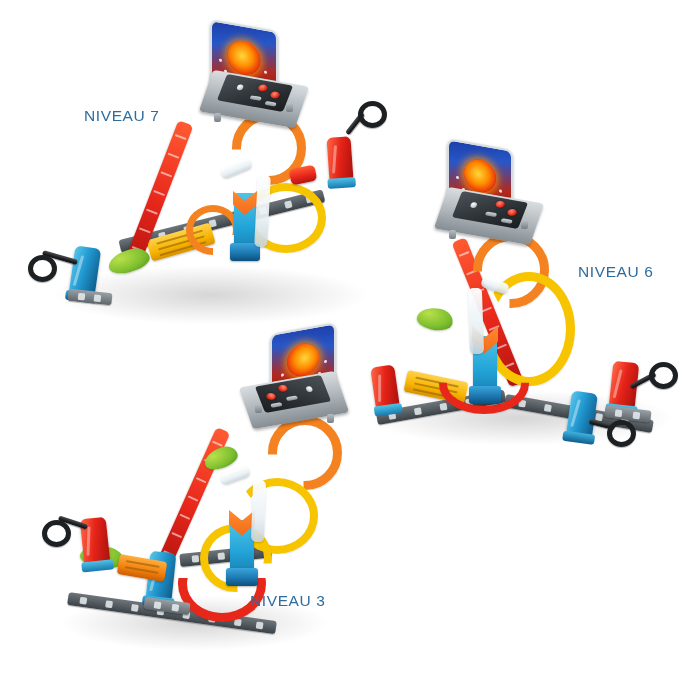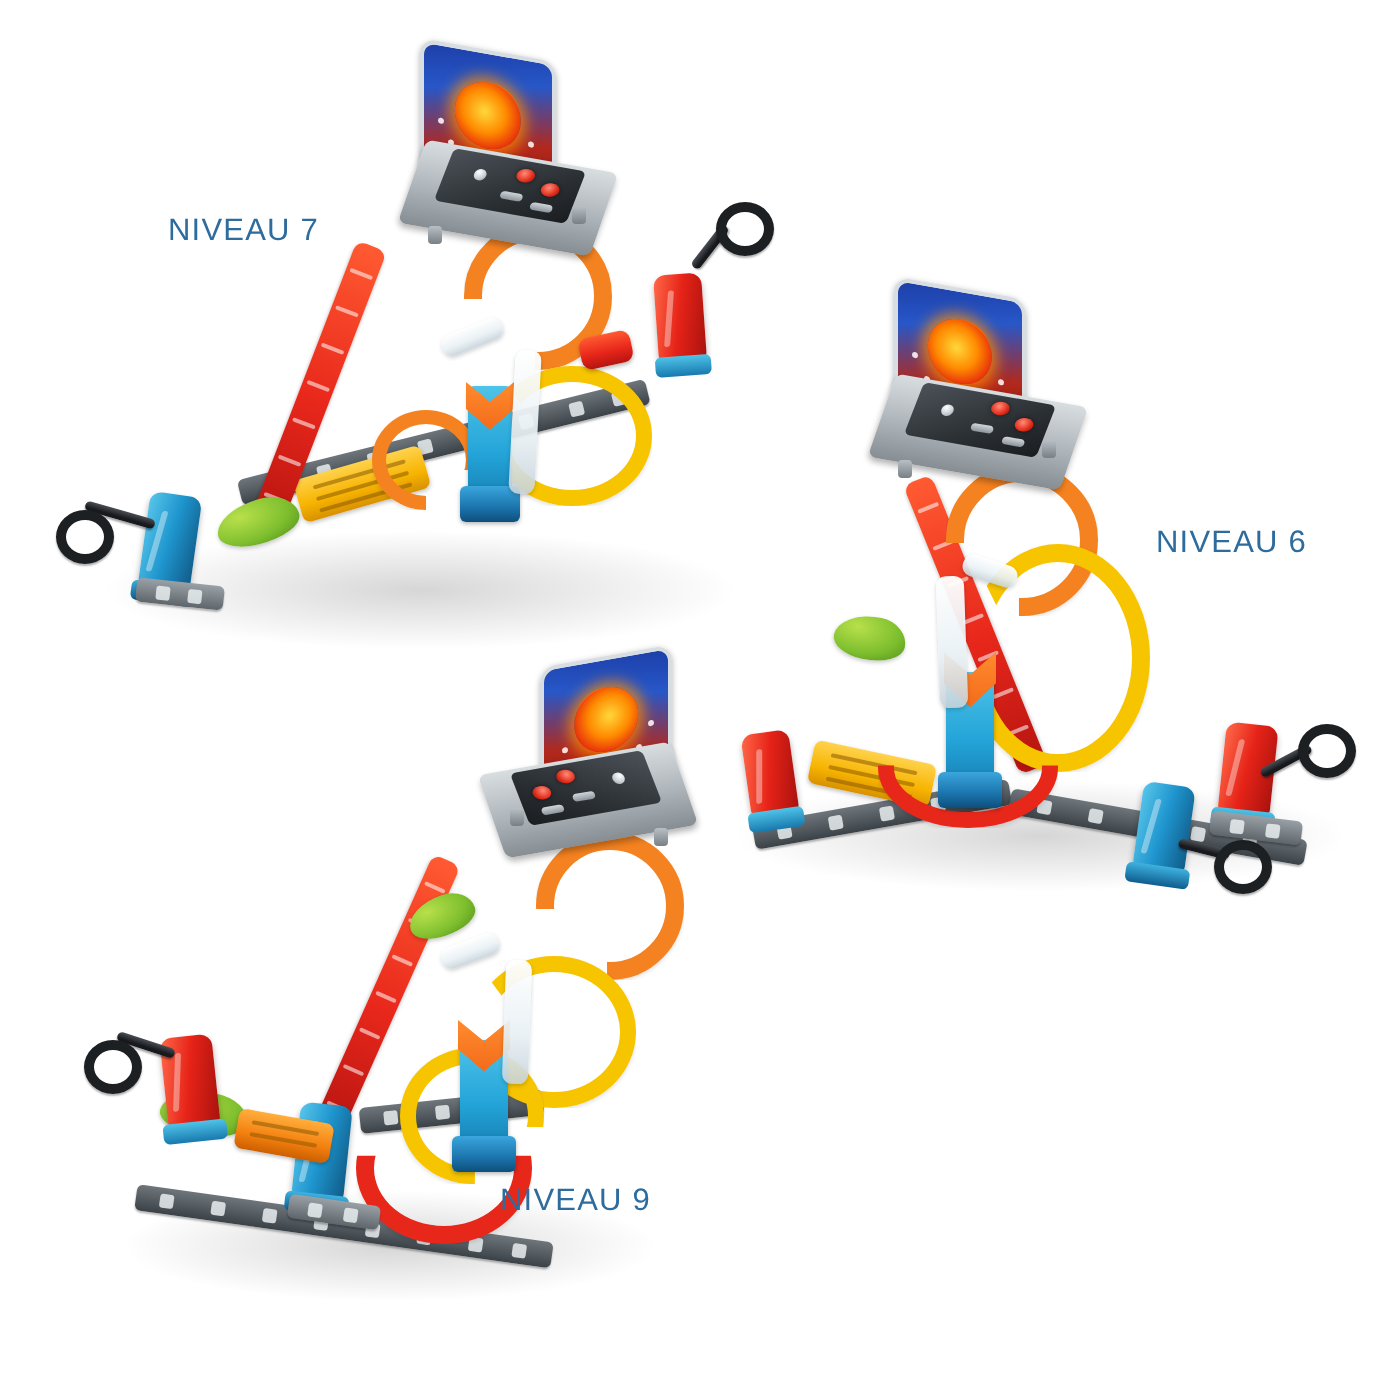--- a/index.html
+++ b/index.html
@@ -488,15 +488,15 @@
       <span class="tie" style="left:28px;"></span>
     </div>
 
     <div class="plate" style="left:78px;top:238px;width:48px;height:20px;transform:rotate(10deg);
                 background:linear-gradient(180deg,#ffae3d 0%,#f3800f 60%,#cc5f00 100%);">
       <span class="slot" style="top:5px;"></span>
       <span class="slot" style="top:11px;"></span>
     </div>
   </div>
 
-  <div class="level-label" style="left: 250px; top: 592px; color: rgb(46, 108, 158);">NIVEAU 9</div>
+  <div class="level-label" style="left: 250px; top: 592px; color: rgb(46, 108, 158);">NIVEAU 3</div>
 
 </div>
 
 </body></html>

